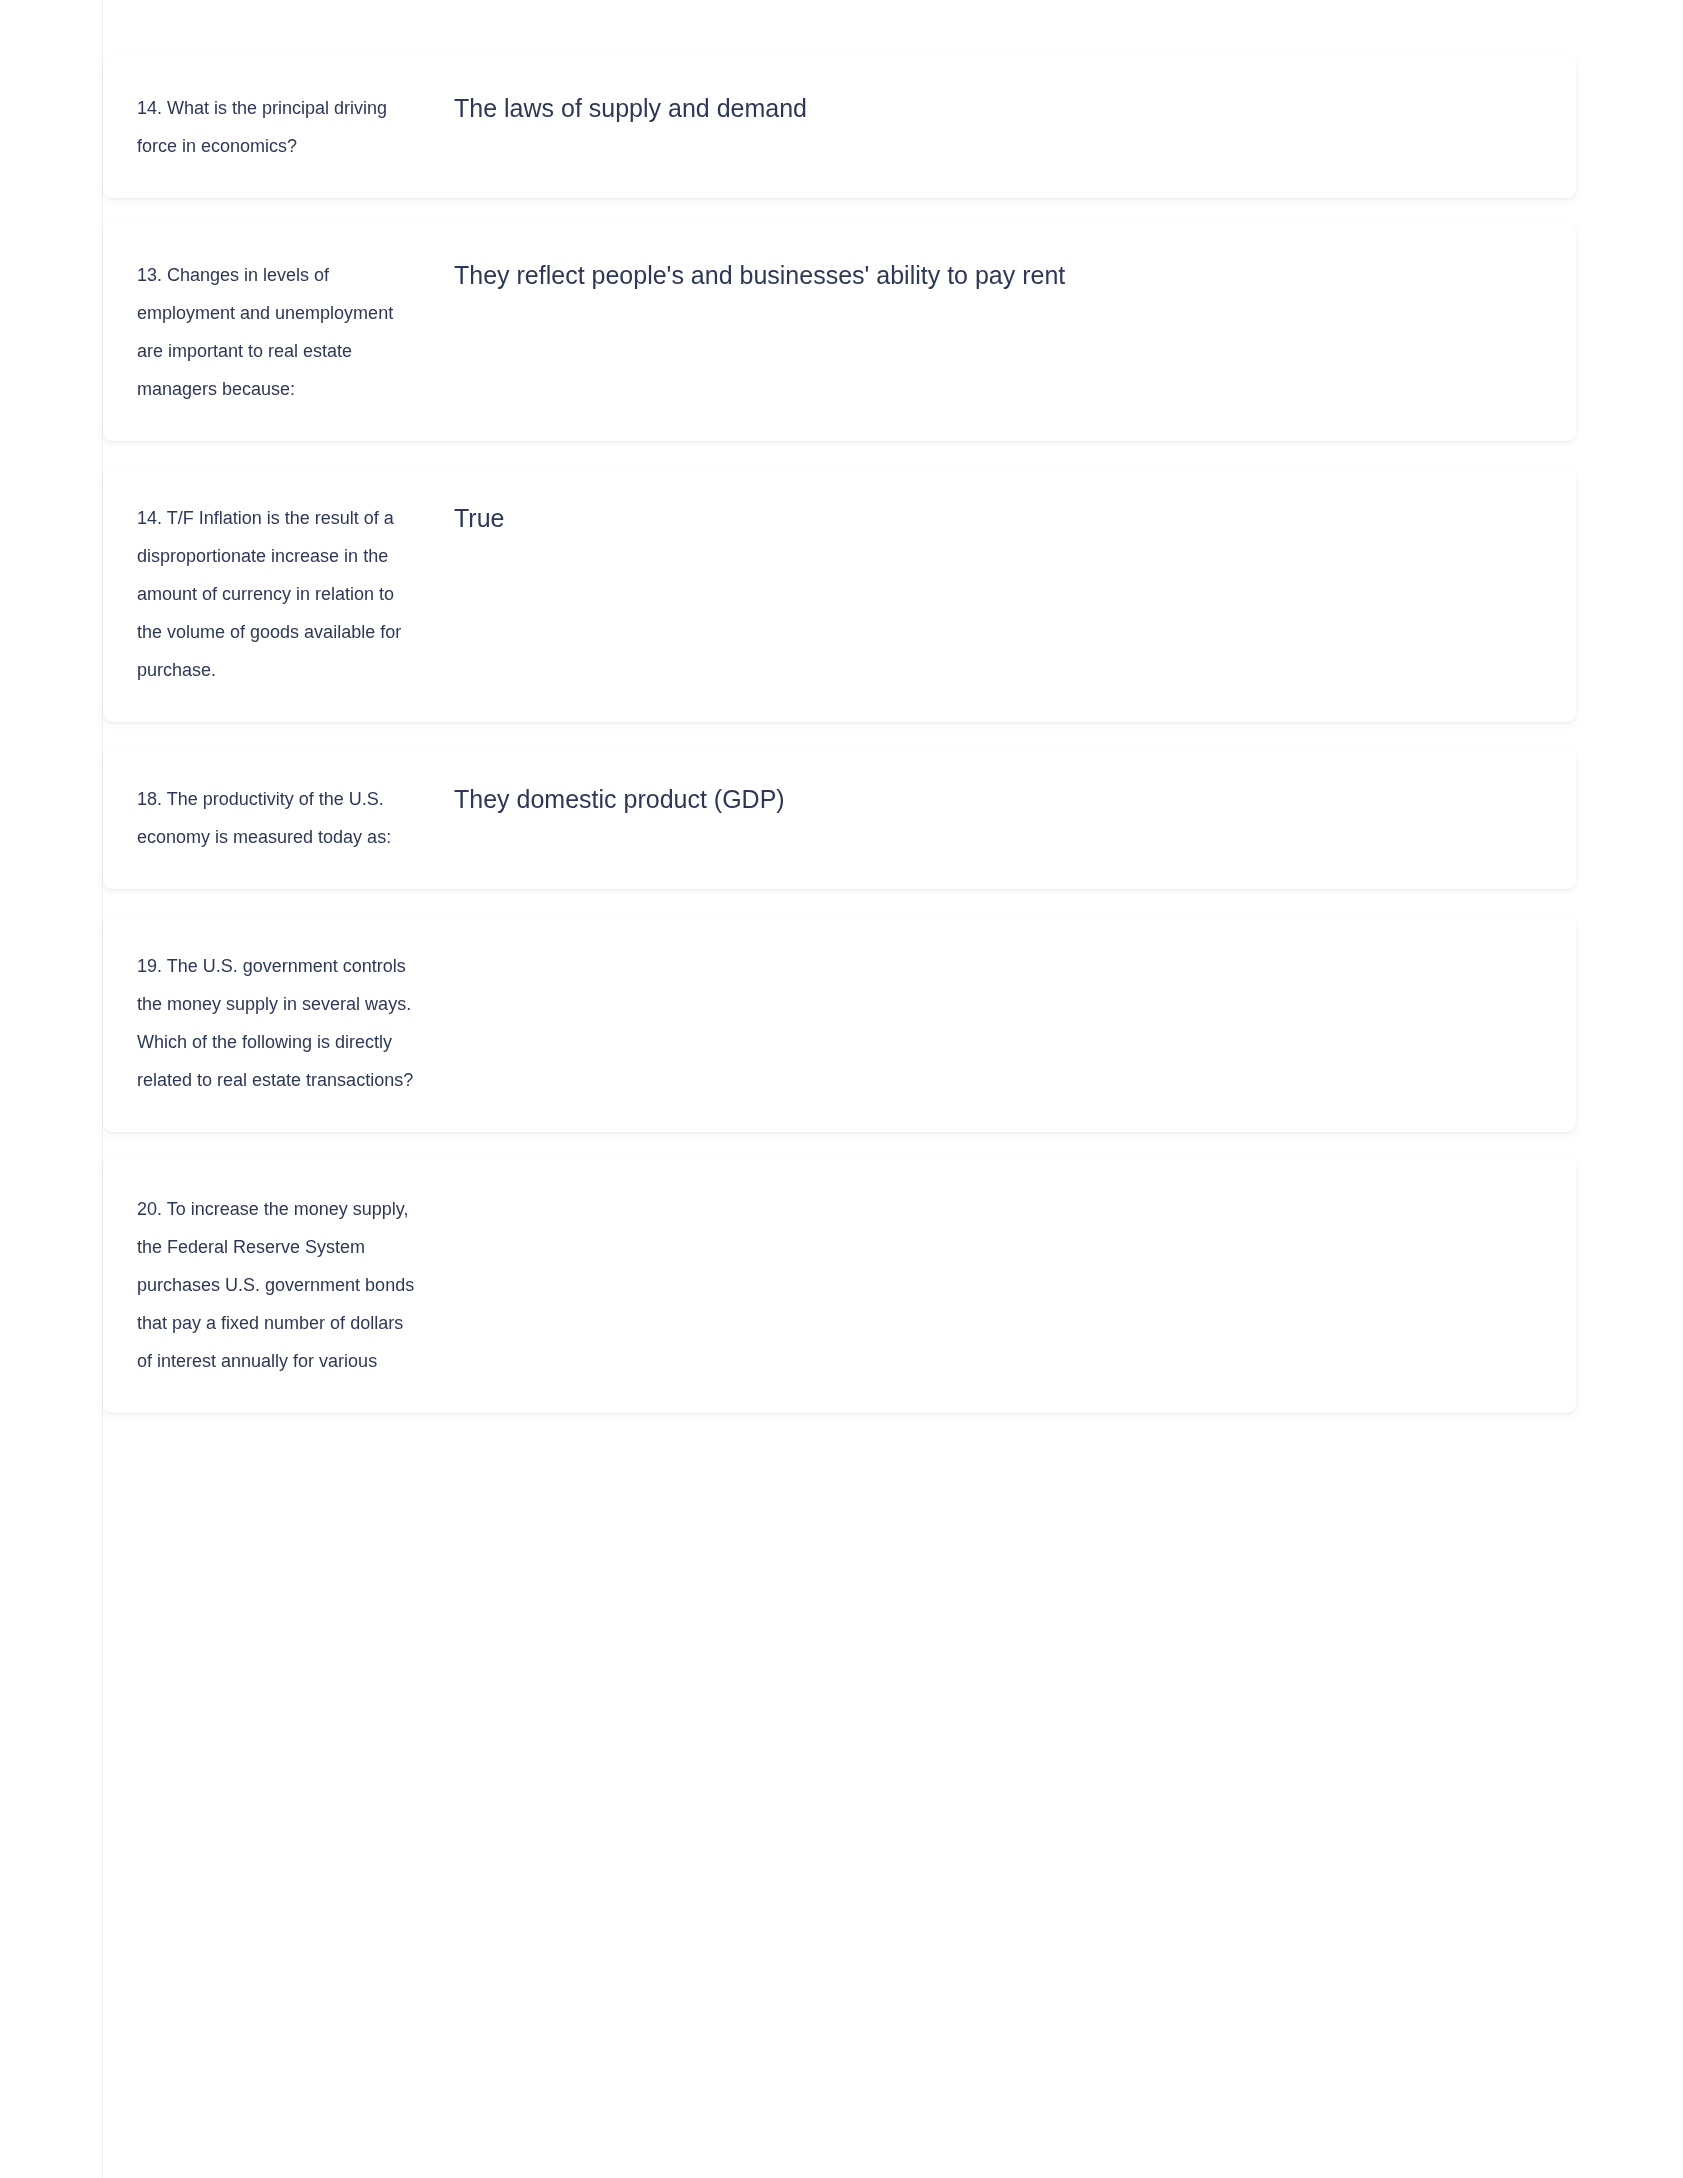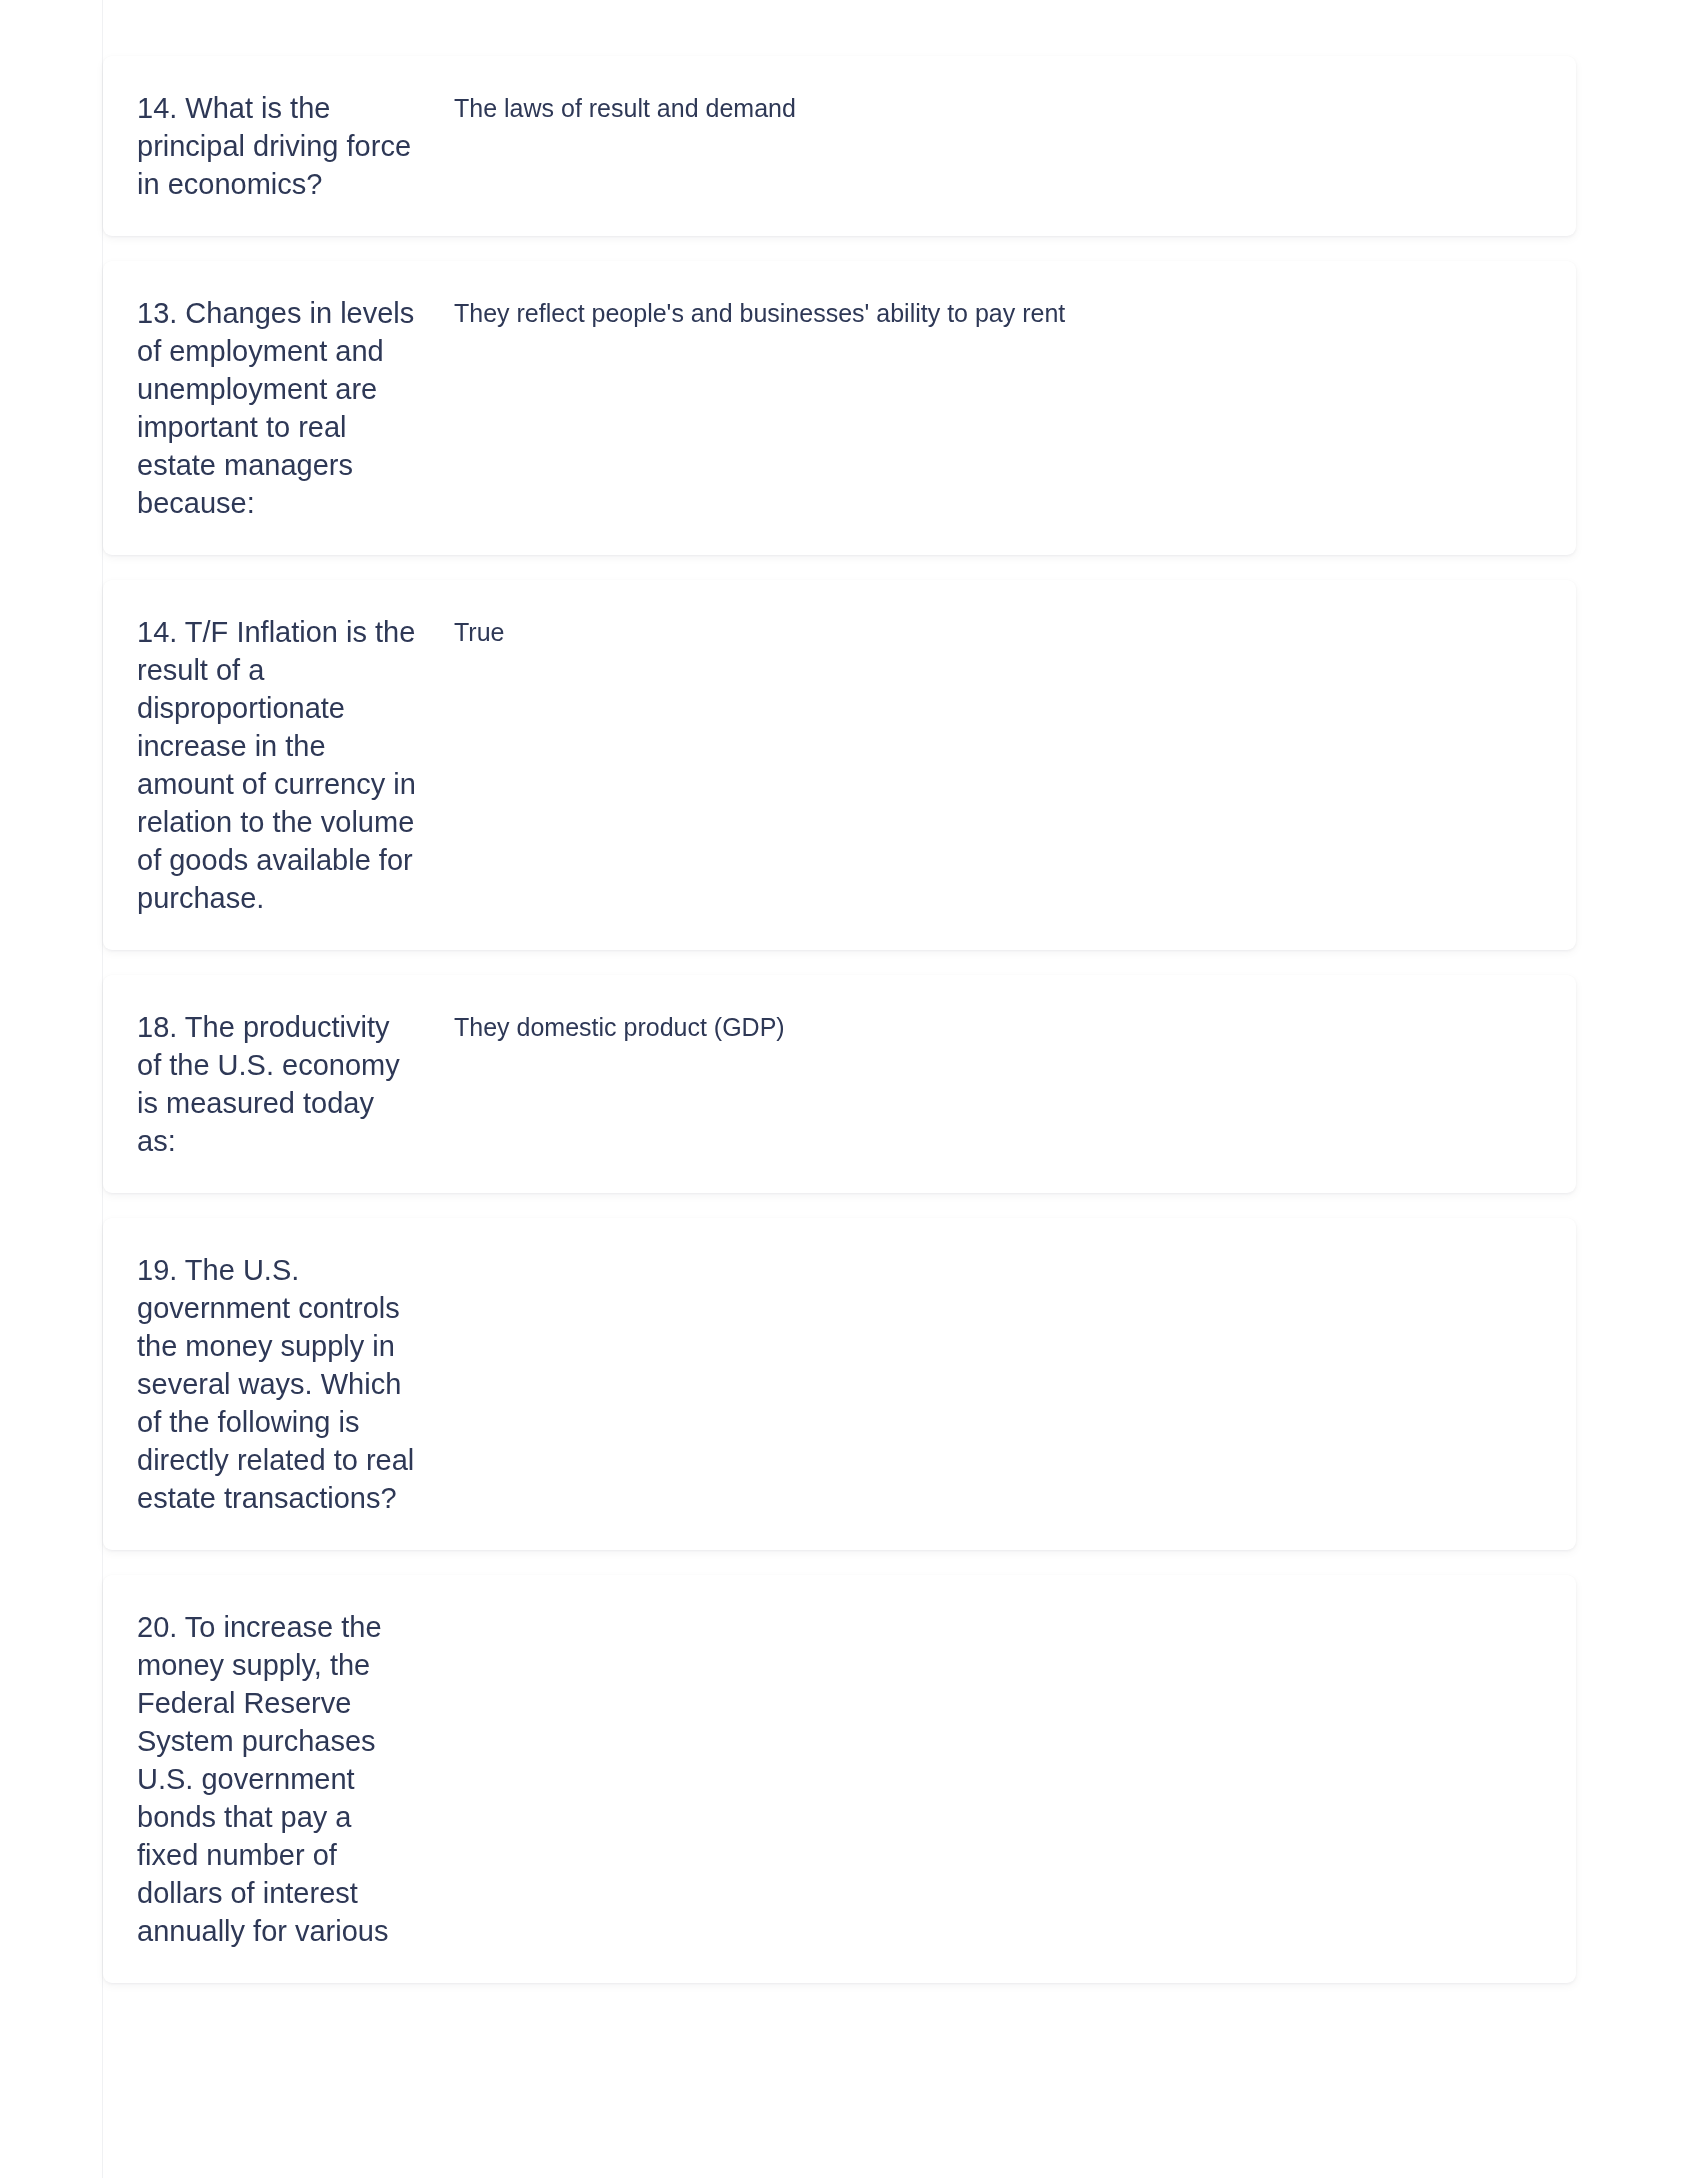--- a/index.html
+++ b/index.html
@@ -53,21 +53,21 @@
     display: flex;
     align-items: flex-start;
     width: 100%;
   }
 
   .term {
     width: 282px;
     min-width: 282px;
     margin-left: 34px;
     color: #2e3856;
-    font-size: 29px;
+    font-size: 18px;
     line-height: 38px;
     font-weight: 400;
     word-wrap: break-word;
   }
 
   .definition {
     flex: 1;
     margin-left: 35px;
     margin-right: 40px;
     color: #2e3856;
@@ -82,21 +82,21 @@
 
 <div class="page">
 
   <div class="left-rule"></div>
 
   <div class="card-list">
 
     <div class="card">
       <div class="card-inner">
         <div class="term">14. What is the principal driving force in economics?</div>
-        <div class="definition">The laws of result and demand</div>
+        <div class="definition">The laws of supply and demand</div>
       </div>
     </div>
 
     <div class="card">
       <div class="card-inner">
         <div class="term">13. Changes in levels of employment and unemployment are important to real estate managers because:</div>
         <div class="definition">They reflect people's and businesses' ability to pay rent</div>
       </div>
     </div>
 

